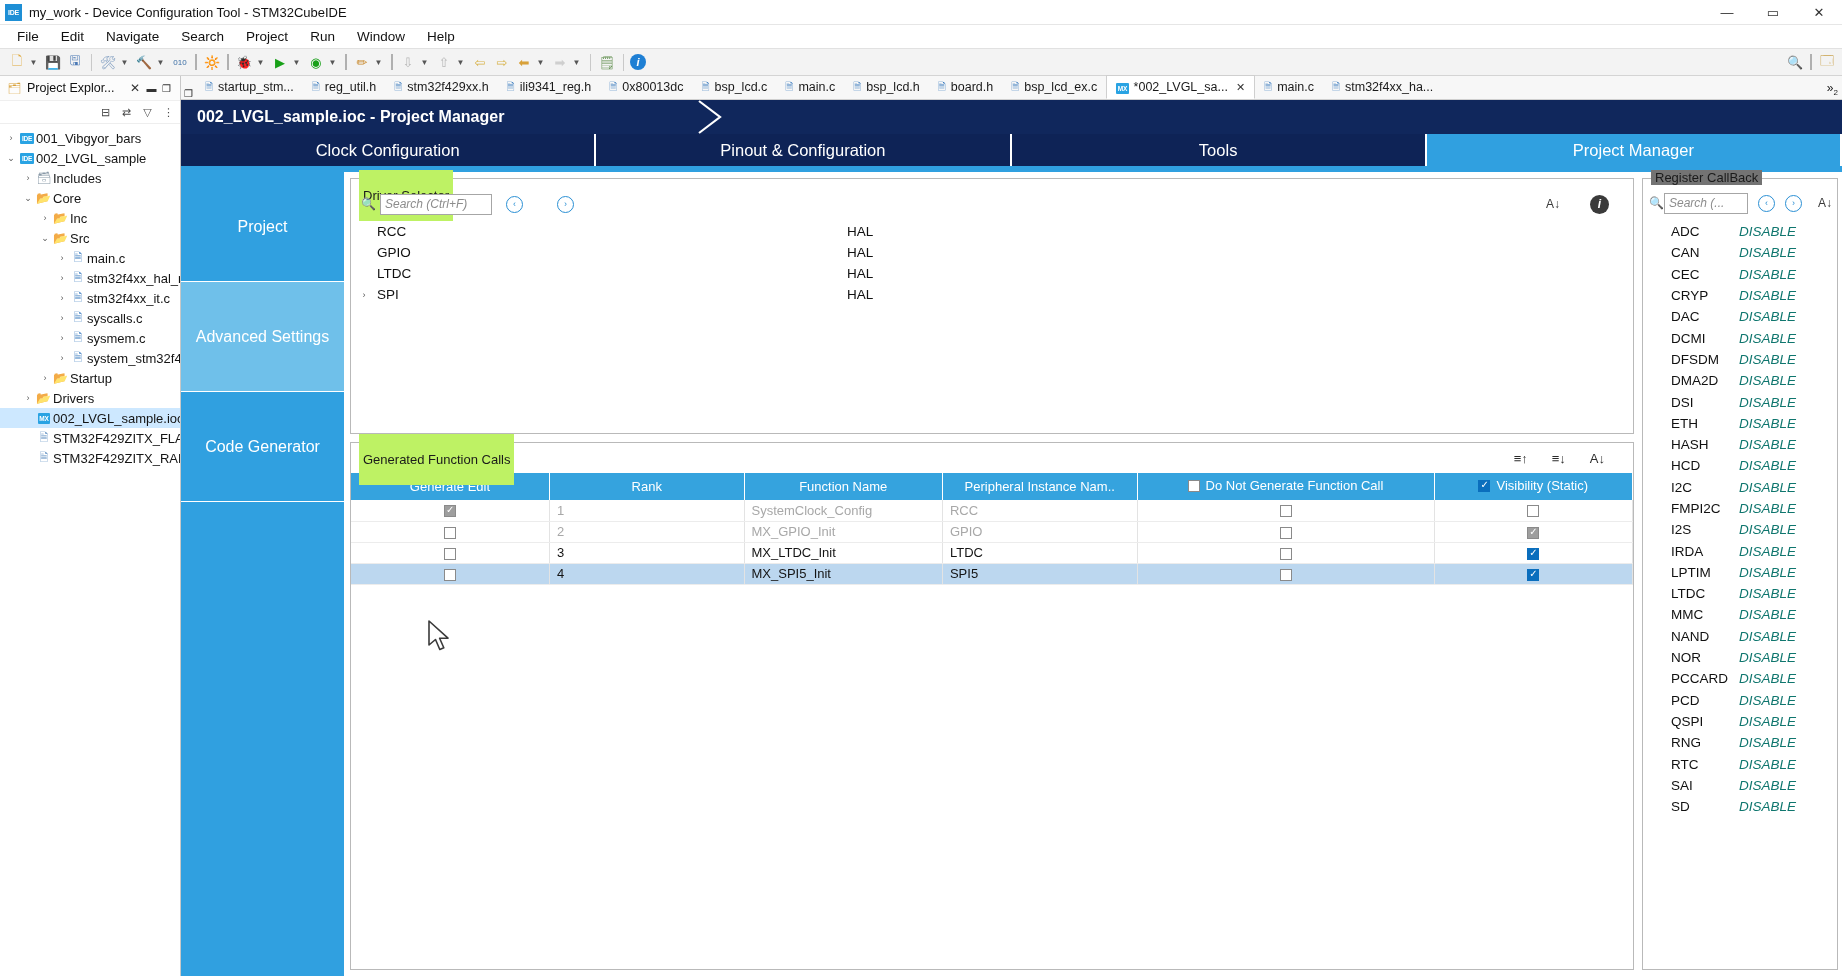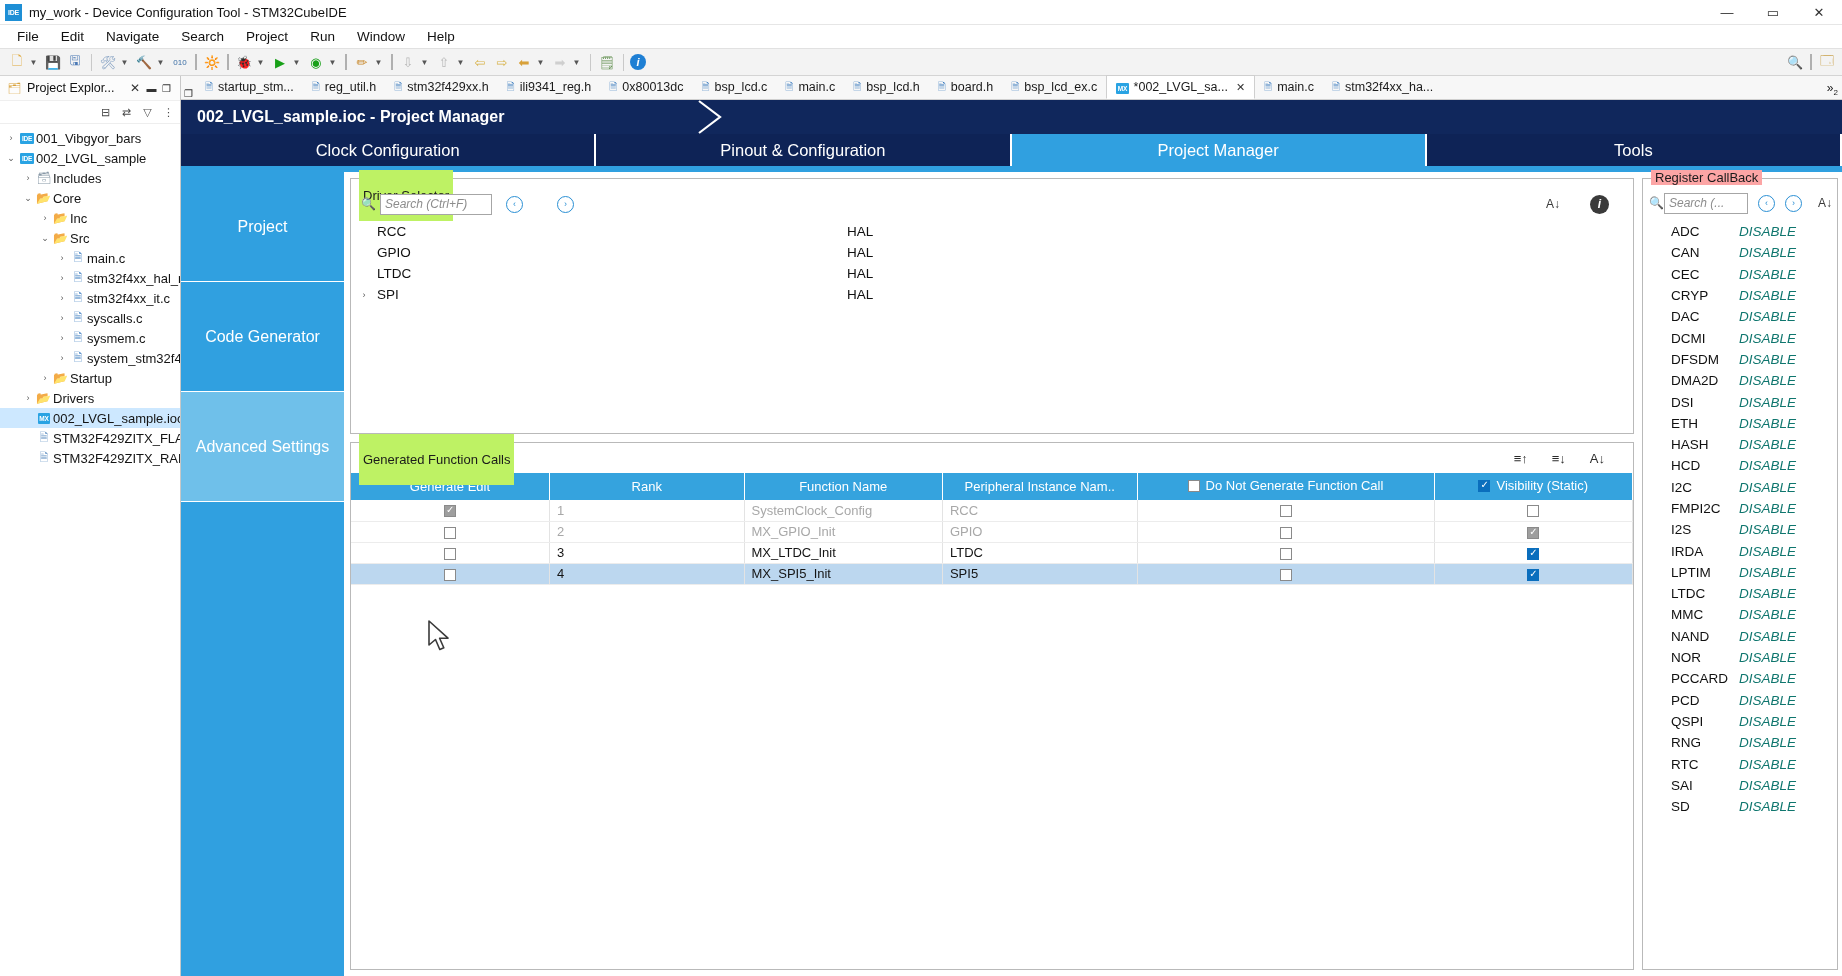--- a/index.html
+++ b/index.html
@@ -494,30 +494,30 @@
       <div id="cube-header">
         <svg class="chev" viewBox="0 0 1661 34" preserveAspectRatio="none">
           <rect x="0" y="0" width="1661" height="34" fill="#10275c"></rect>
           <polyline points="518,1 539,17 518,33" fill="none" stroke="#ffffff" stroke-width="2.2"></polyline>
         </svg>
         <div id="cube-title">002_LVGL_sample.ioc - Project Manager</div>
       </div>
       <div id="cube-tabs">
           <div class="ctab">Clock Configuration</div>
           <div class="ctab">Pinout &amp; Configuration</div>
+          <div class="ctab">Tools</div>
           <div class="ctab active">Project Manager</div>
-          <div class="ctab">Tools</div>
         </div>
       <div id="cube-accent"></div>
 
       <div id="cube-body">
         <div id="cube-nav">
             <div class="cnav">Project</div>
+            <div class="cnav sel">Advanced Settings</div>
             <div class="cnav">Code Generator</div>
-            <div class="cnav sel">Advanced Settings</div>
             <div class="cnav-fill"></div>
           </div>
 
         <div id="cube-center">
 
           <div class="group" id="driver-selector">
             <div class="legend">Driver Selector</div>
             <div class="toolrow">
               <div class="search-wrap">
                 <span class="mag">🔍</span>
@@ -617,21 +617,21 @@
                     <td class="left">SPI5</td>
                     <td><span class="cb"></span></td>
                     <td><span class="cb checked"></span></td>
                   </tr>
                 </tbody>
             </table>
           </div>
         </div>
 
         <div id="cube-right">
-          <div class="legend" style="position:absolute;top:-9px;left:8px;background:#fca5a5;padding:0 4px;font-size:13px">Register CallBack</div>
+          <div class="legend" style="position:absolute;top:-9px;left:8px;background:#737373;padding:0 4px;font-size:13px">Register CallBack</div>
           <div class="rcb-toolrow">
             <span class="mag">🔍</span>
             <div class="rcb-search">Search (...</div>
             <div class="rcb-circ">‹</div>
             <div class="rcb-circ">›</div>
             <div class="sort-btn" style="margin-left:16px">A↓</div>
           </div>
           <div class="rcb-list">
               <div class="rcb-row">
                 <span class="rcb-name">ADC</span>

